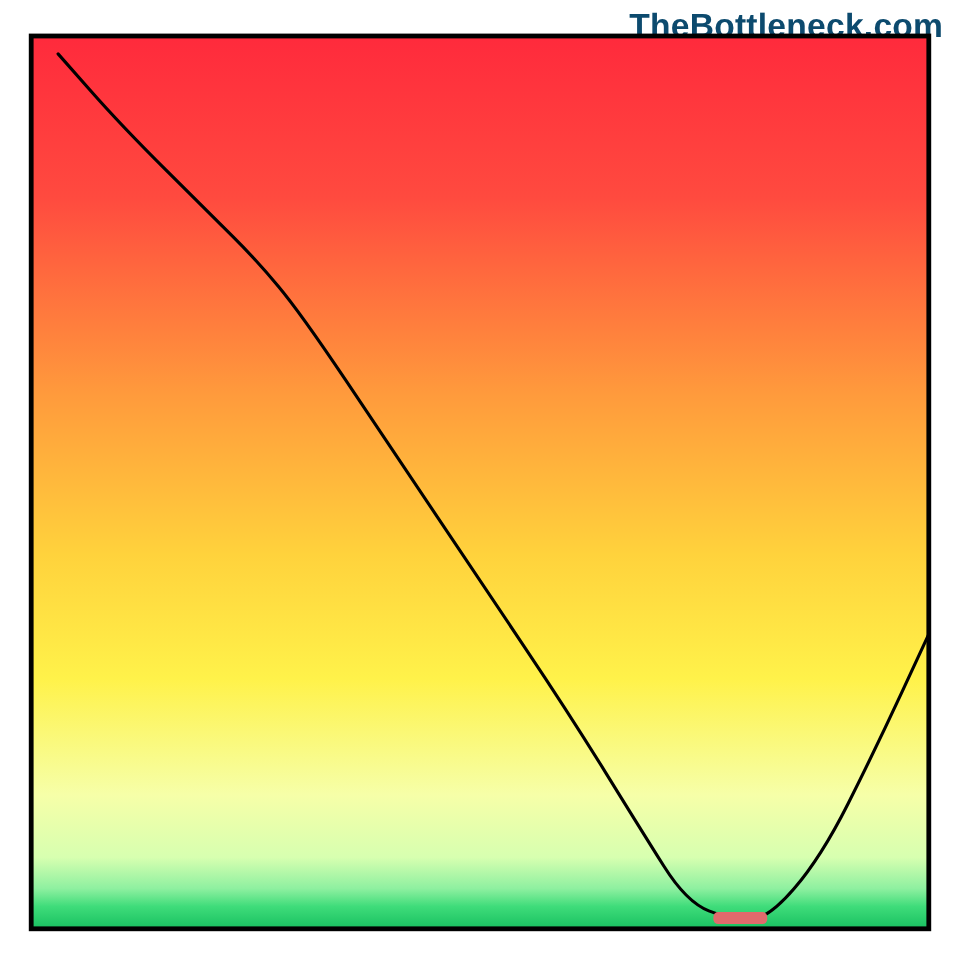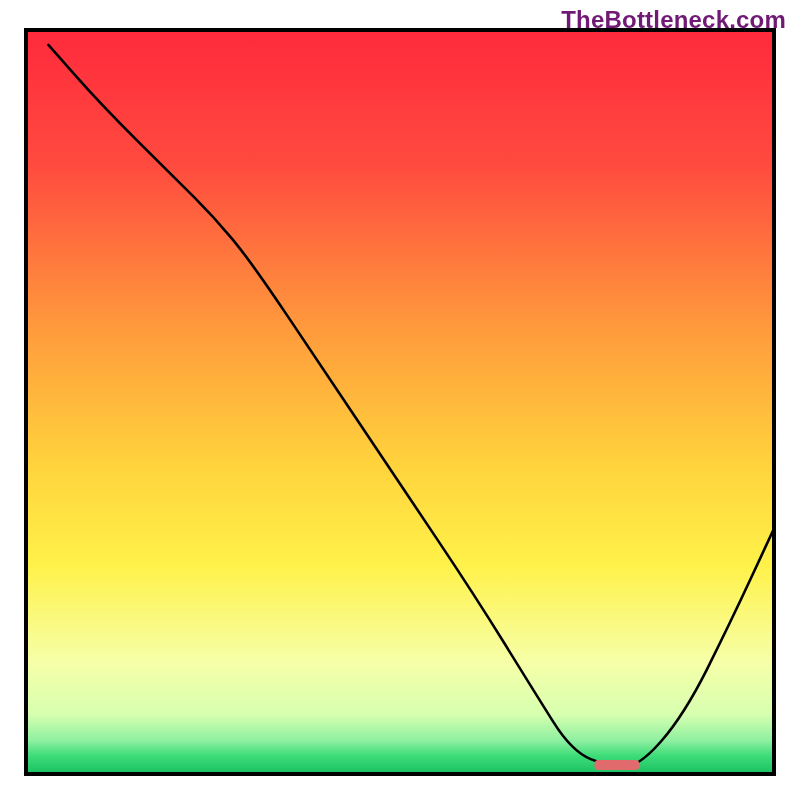--- a/index.html
+++ b/index.html
@@ -12,23 +12,23 @@
   }
   .stage {
     position: relative;
     width: 800px;
     height: 800px;
   }
   .watermark {
     position: absolute;
     top: 6px;
     right: 14px;
-    font-size: 24px;
+    font-size: 28px;
     font-weight: 600;
-    color: #701a75;
+    color: #0c4a6e;
     letter-spacing: 0.2px;
     user-select: none;
   }
   svg {
     position: absolute;
     left: 0;
     top: 0;
   }
 </style>
 </head>

